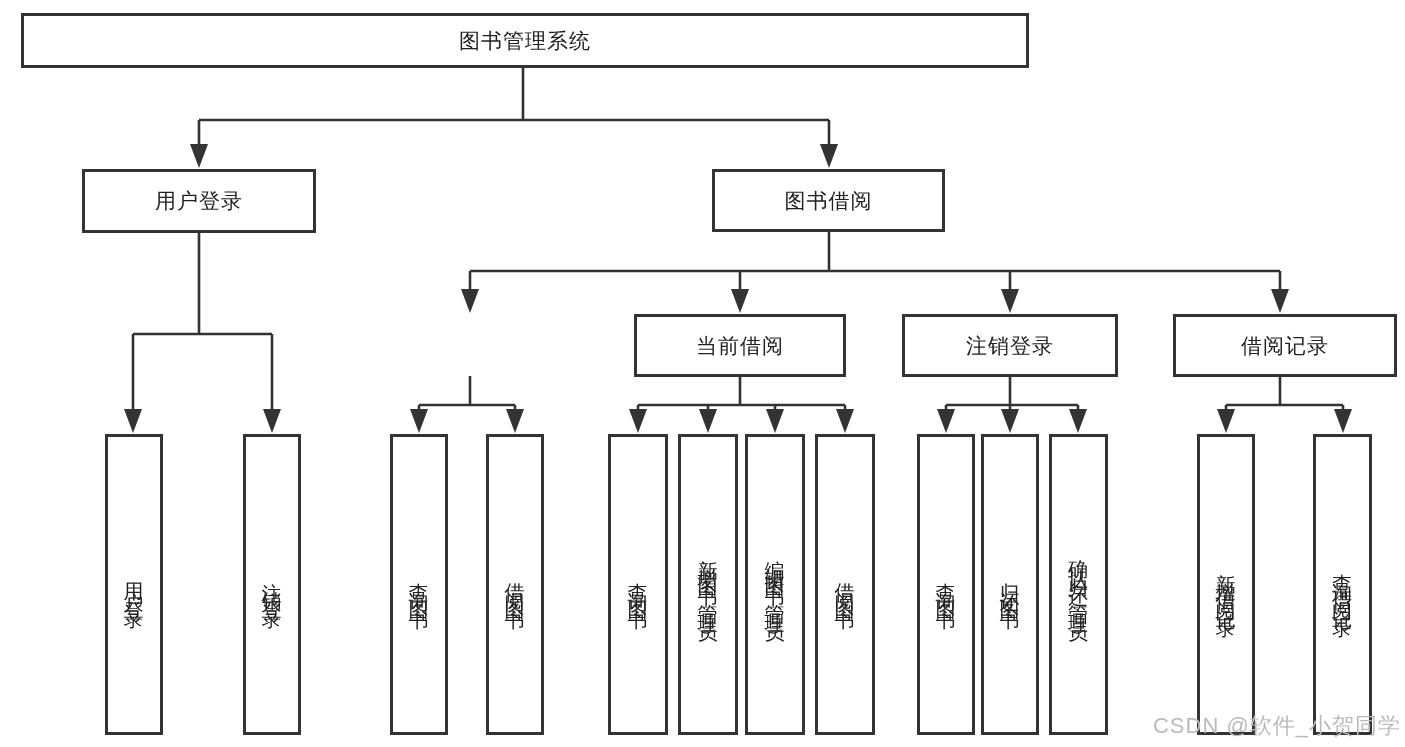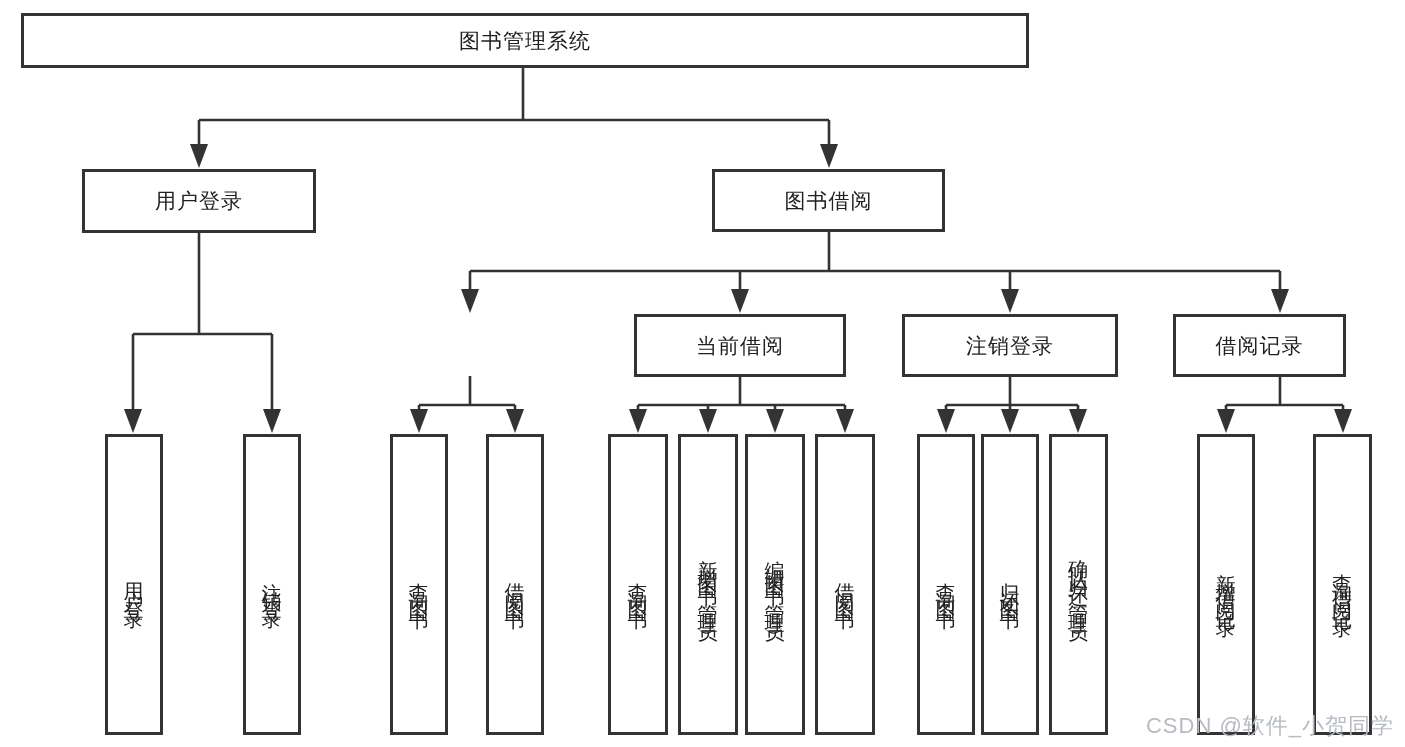--- a/index.html
+++ b/index.html
@@ -43,39 +43,39 @@
   }
   
   .n-root  { left: 21px;  top: 13px;  width: 1008px; height: 55px; }
   
   .n-l2a   { left: 82px;  top: 169px; width: 234px;  height: 64px; }
   .n-l2b   { left: 712px; top: 169px; width: 233px;  height: 63px; }
   
   .n-l3a   { left: 363px;  top: 314px; width: 214px; height: 63px; }
   .n-l3b   { left: 634px;  top: 314px; width: 212px; height: 63px; }
   .n-l3c   { left: 902px;  top: 314px; width: 216px; height: 63px; }
-  .n-l3d   { left: 1173px; top: 314px; width: 173px; height: 63px; }
+  .n-l3d   { left: 1173px; top: 314px; width: 224px; height: 63px; }
   
   .leaf { top: 434px; height: 301px; }
   .g0a { left: 105px;  width: 58px; }
   .g0b { left: 243px;  width: 58px; }
   .g1a { left: 390px;  width: 58px; }
   .g1b { left: 486px;  width: 58px; }
   .g2a { left: 608px;  width: 60px; }
   .g2b { left: 678px;  width: 60px; }
   .g2c { left: 745px;  width: 60px; }
   .g2d { left: 815px;  width: 60px; }
   .g3a { left: 917px;  width: 58px; }
   .g3b { left: 981px;  width: 58px; }
   .g3c { left: 1049px; width: 59px; }
   .g4a { left: 1197px; width: 58px; }
   .g4b { left: 1313px; width: 59px; }
   .watermark {
     position: absolute;
-    right: 23px;
+    right: 16px;
     bottom: 6px;
     font-size: 22px;
     letter-spacing: 1px;
     color: #b7bbc1;
     white-space: nowrap;
     pointer-events: none;
   }
 </style>
 </head>
 <body>

